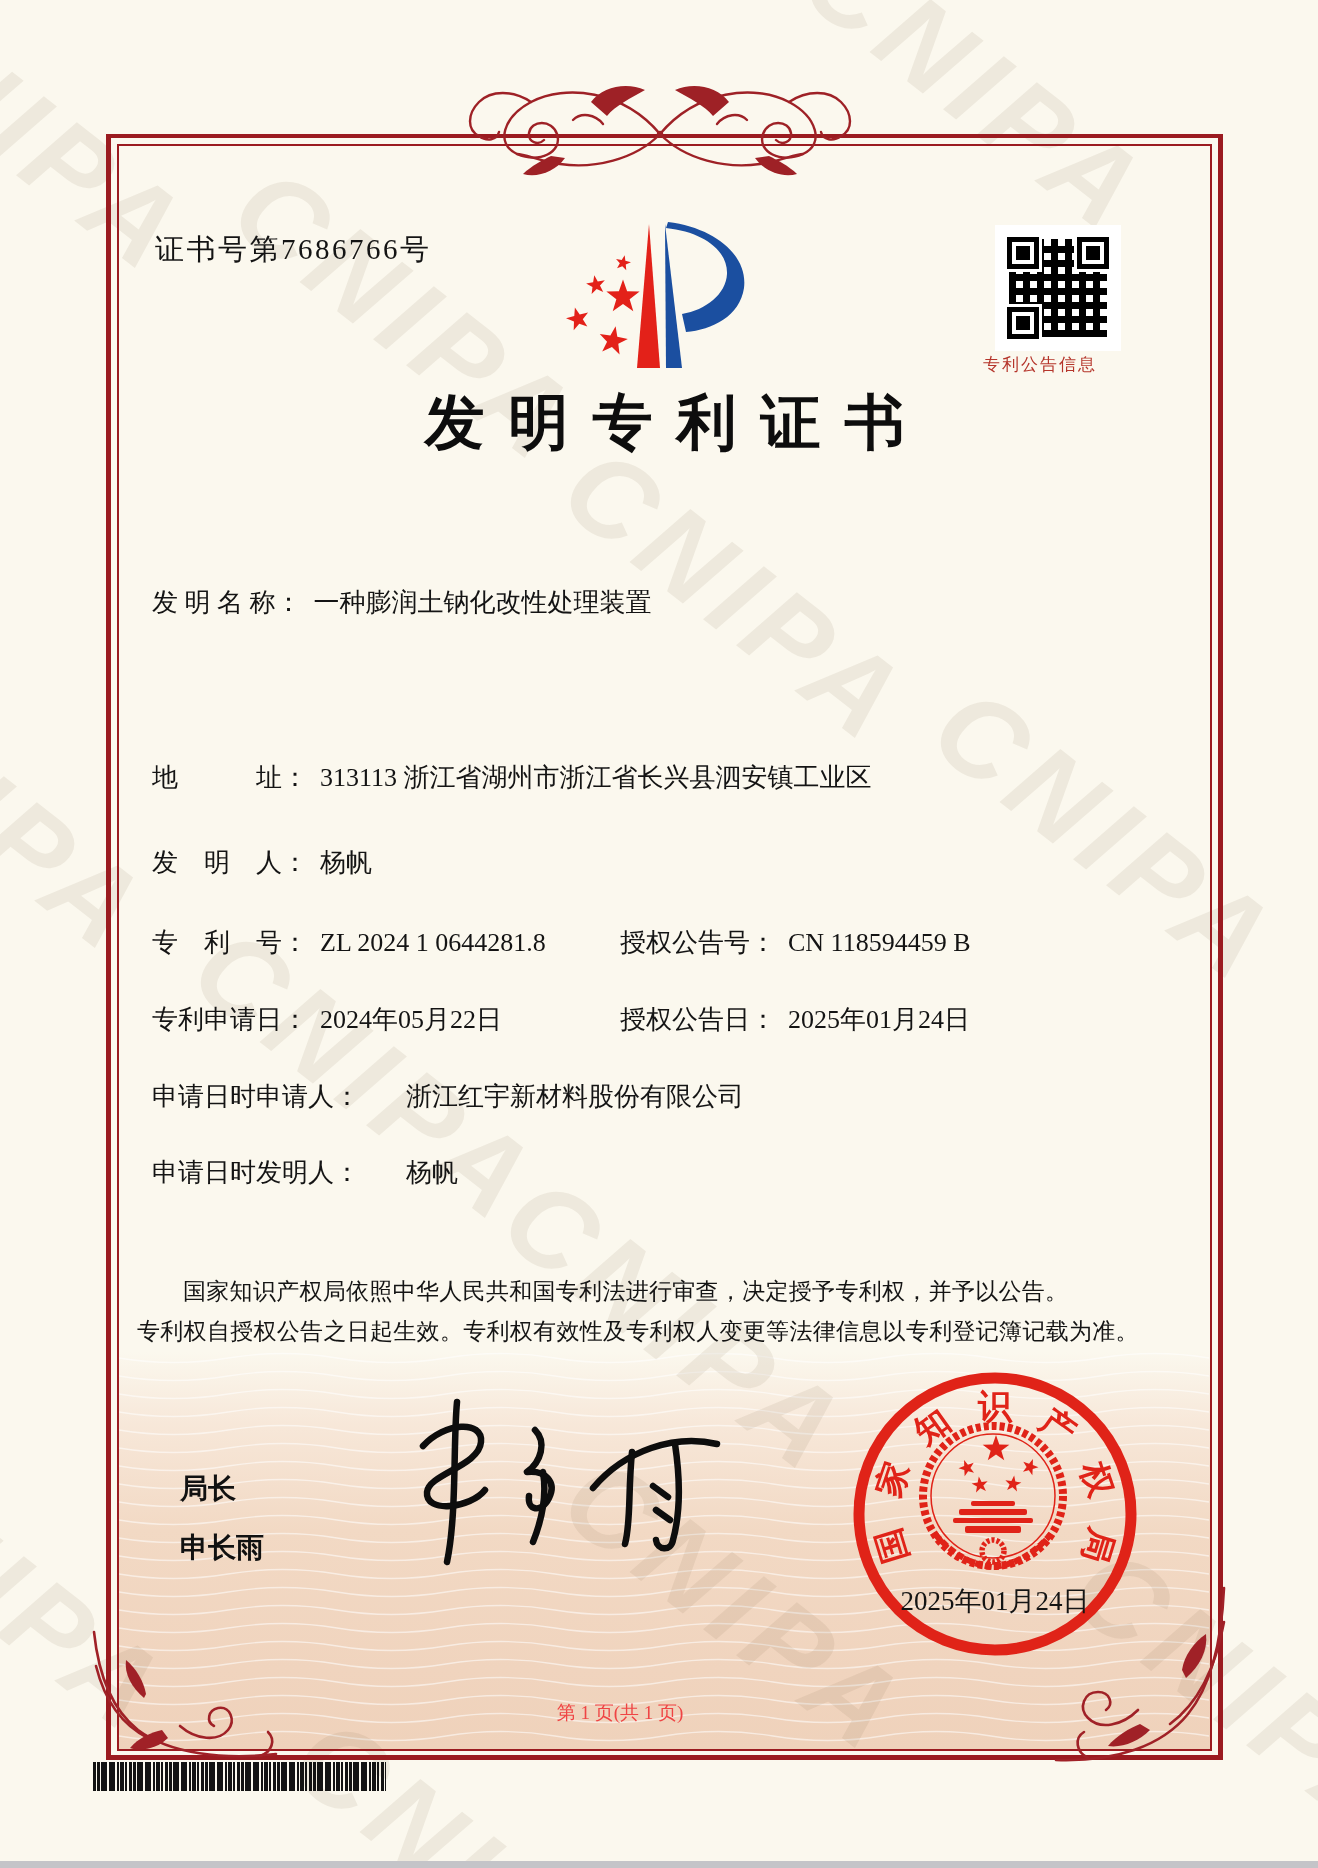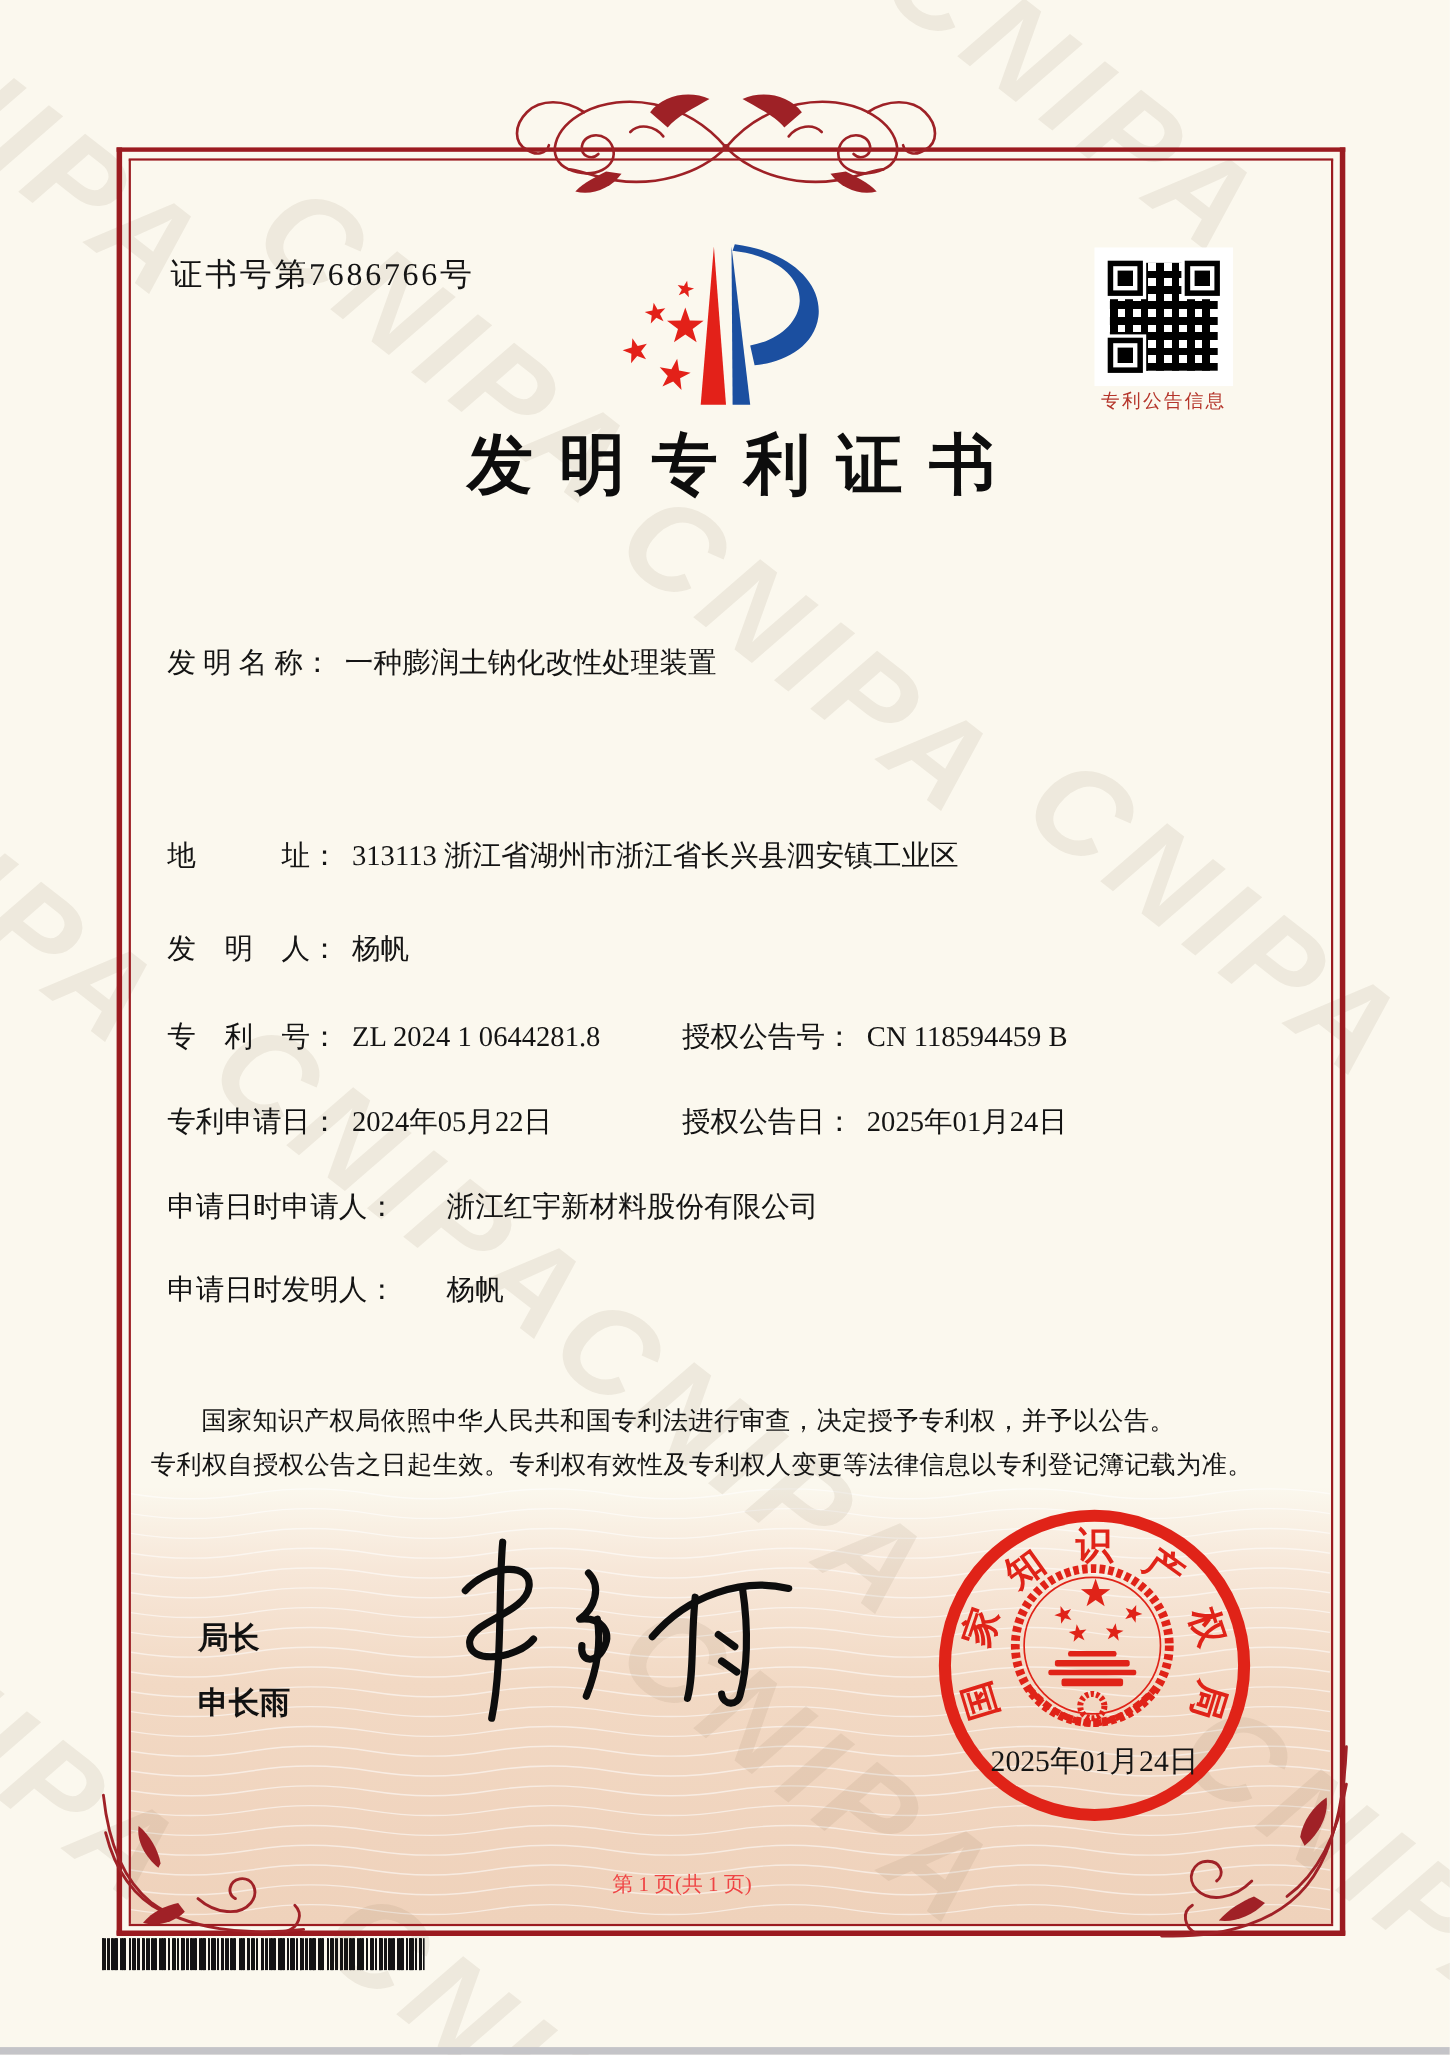--- a/index.html
+++ b/index.html
@@ -30,21 +30,21 @@
   
   .cert-no { position:absolute; z-index:6; left:155px; top:230px; font-size:29px; letter-spacing:2.5px; }
   .qr-box { position:absolute; z-index:6; left:995px; top:225px; width:126px; height:126px; background:#fff; }
   .qr-pattern { position:absolute; inset:14px;
     background:
       repeating-linear-gradient(0deg,#000 0 7px,transparent 7px 14px),
       repeating-linear-gradient(90deg,#000 0 7px,#fff 7px 14px); }
   .qr-finder { position:absolute; width:22px; height:22px; border:5px solid #000; background:#fff; box-shadow:0 0 0 3px #fff; }
   .qr-finder::after { content:""; position:absolute; inset:4px; background:#000; }
   .qr-f-tl { left:12px; top:12px; } .qr-f-tr { right:12px; top:12px; } .qr-f-bl { left:12px; bottom:12px; }
-  .qr-label { position:absolute; z-index:6; left:983px; top:353px; width:150px; text-align:center;
+  .qr-label { position:absolute; z-index:6; left:983px; top:353px; width:150px; text-align:left;
     font-size:17px; letter-spacing:2px; color:#b5352b; }
   .doc-title { position:absolute; z-index:6; left:106px; top:383px; width:1117px; text-align:center;
     font-size:60px; font-weight:700; letter-spacing:24px; text-indent:24px; color:#0d0d0d; }
   .row { position:absolute; z-index:6; left:152px; width:1060px; font-size:26px; line-height:34px; white-space:nowrap; }
   .fvalue { margin-left:12px; }
   .gap-lg { margin-left:46px; }
   .col1 { display:inline-block; width:468px; }
   .col2 { display:inline-block; }
   .notice { position:absolute; z-index:6; left:137px; top:1272px; width:1052px;
     font-size:23px; line-height:40px; letter-spacing:.3px; white-space:nowrap; }

